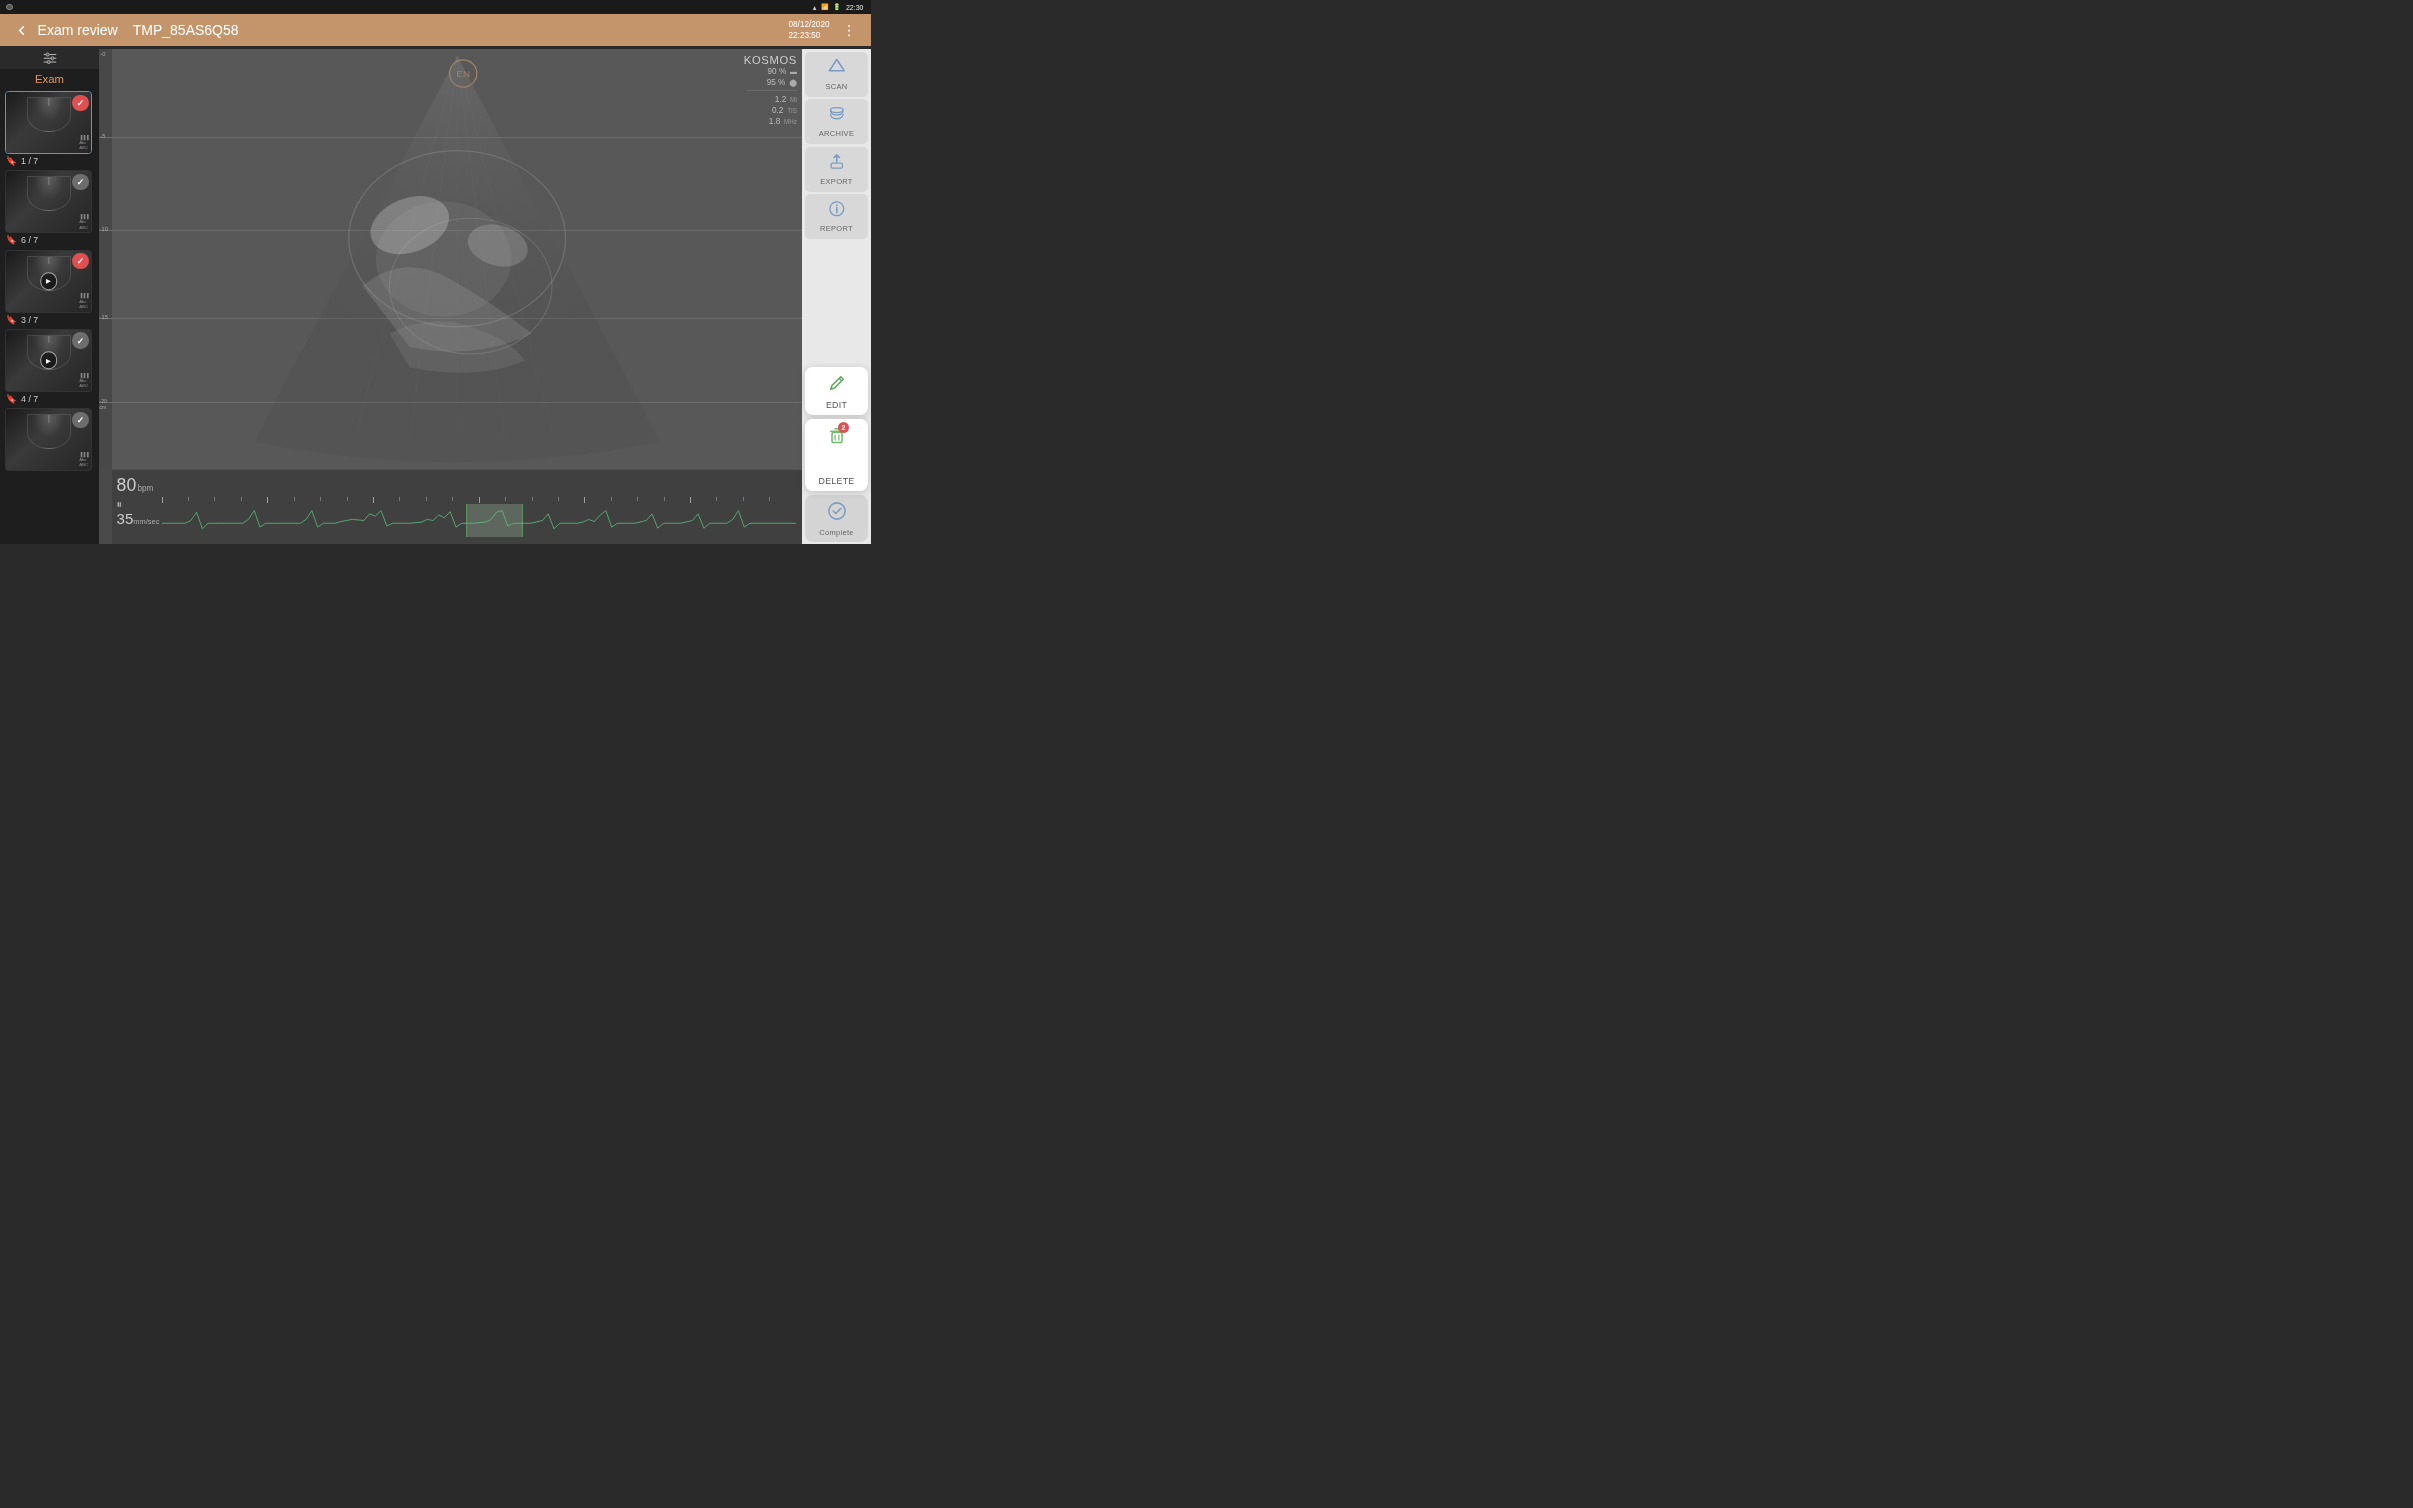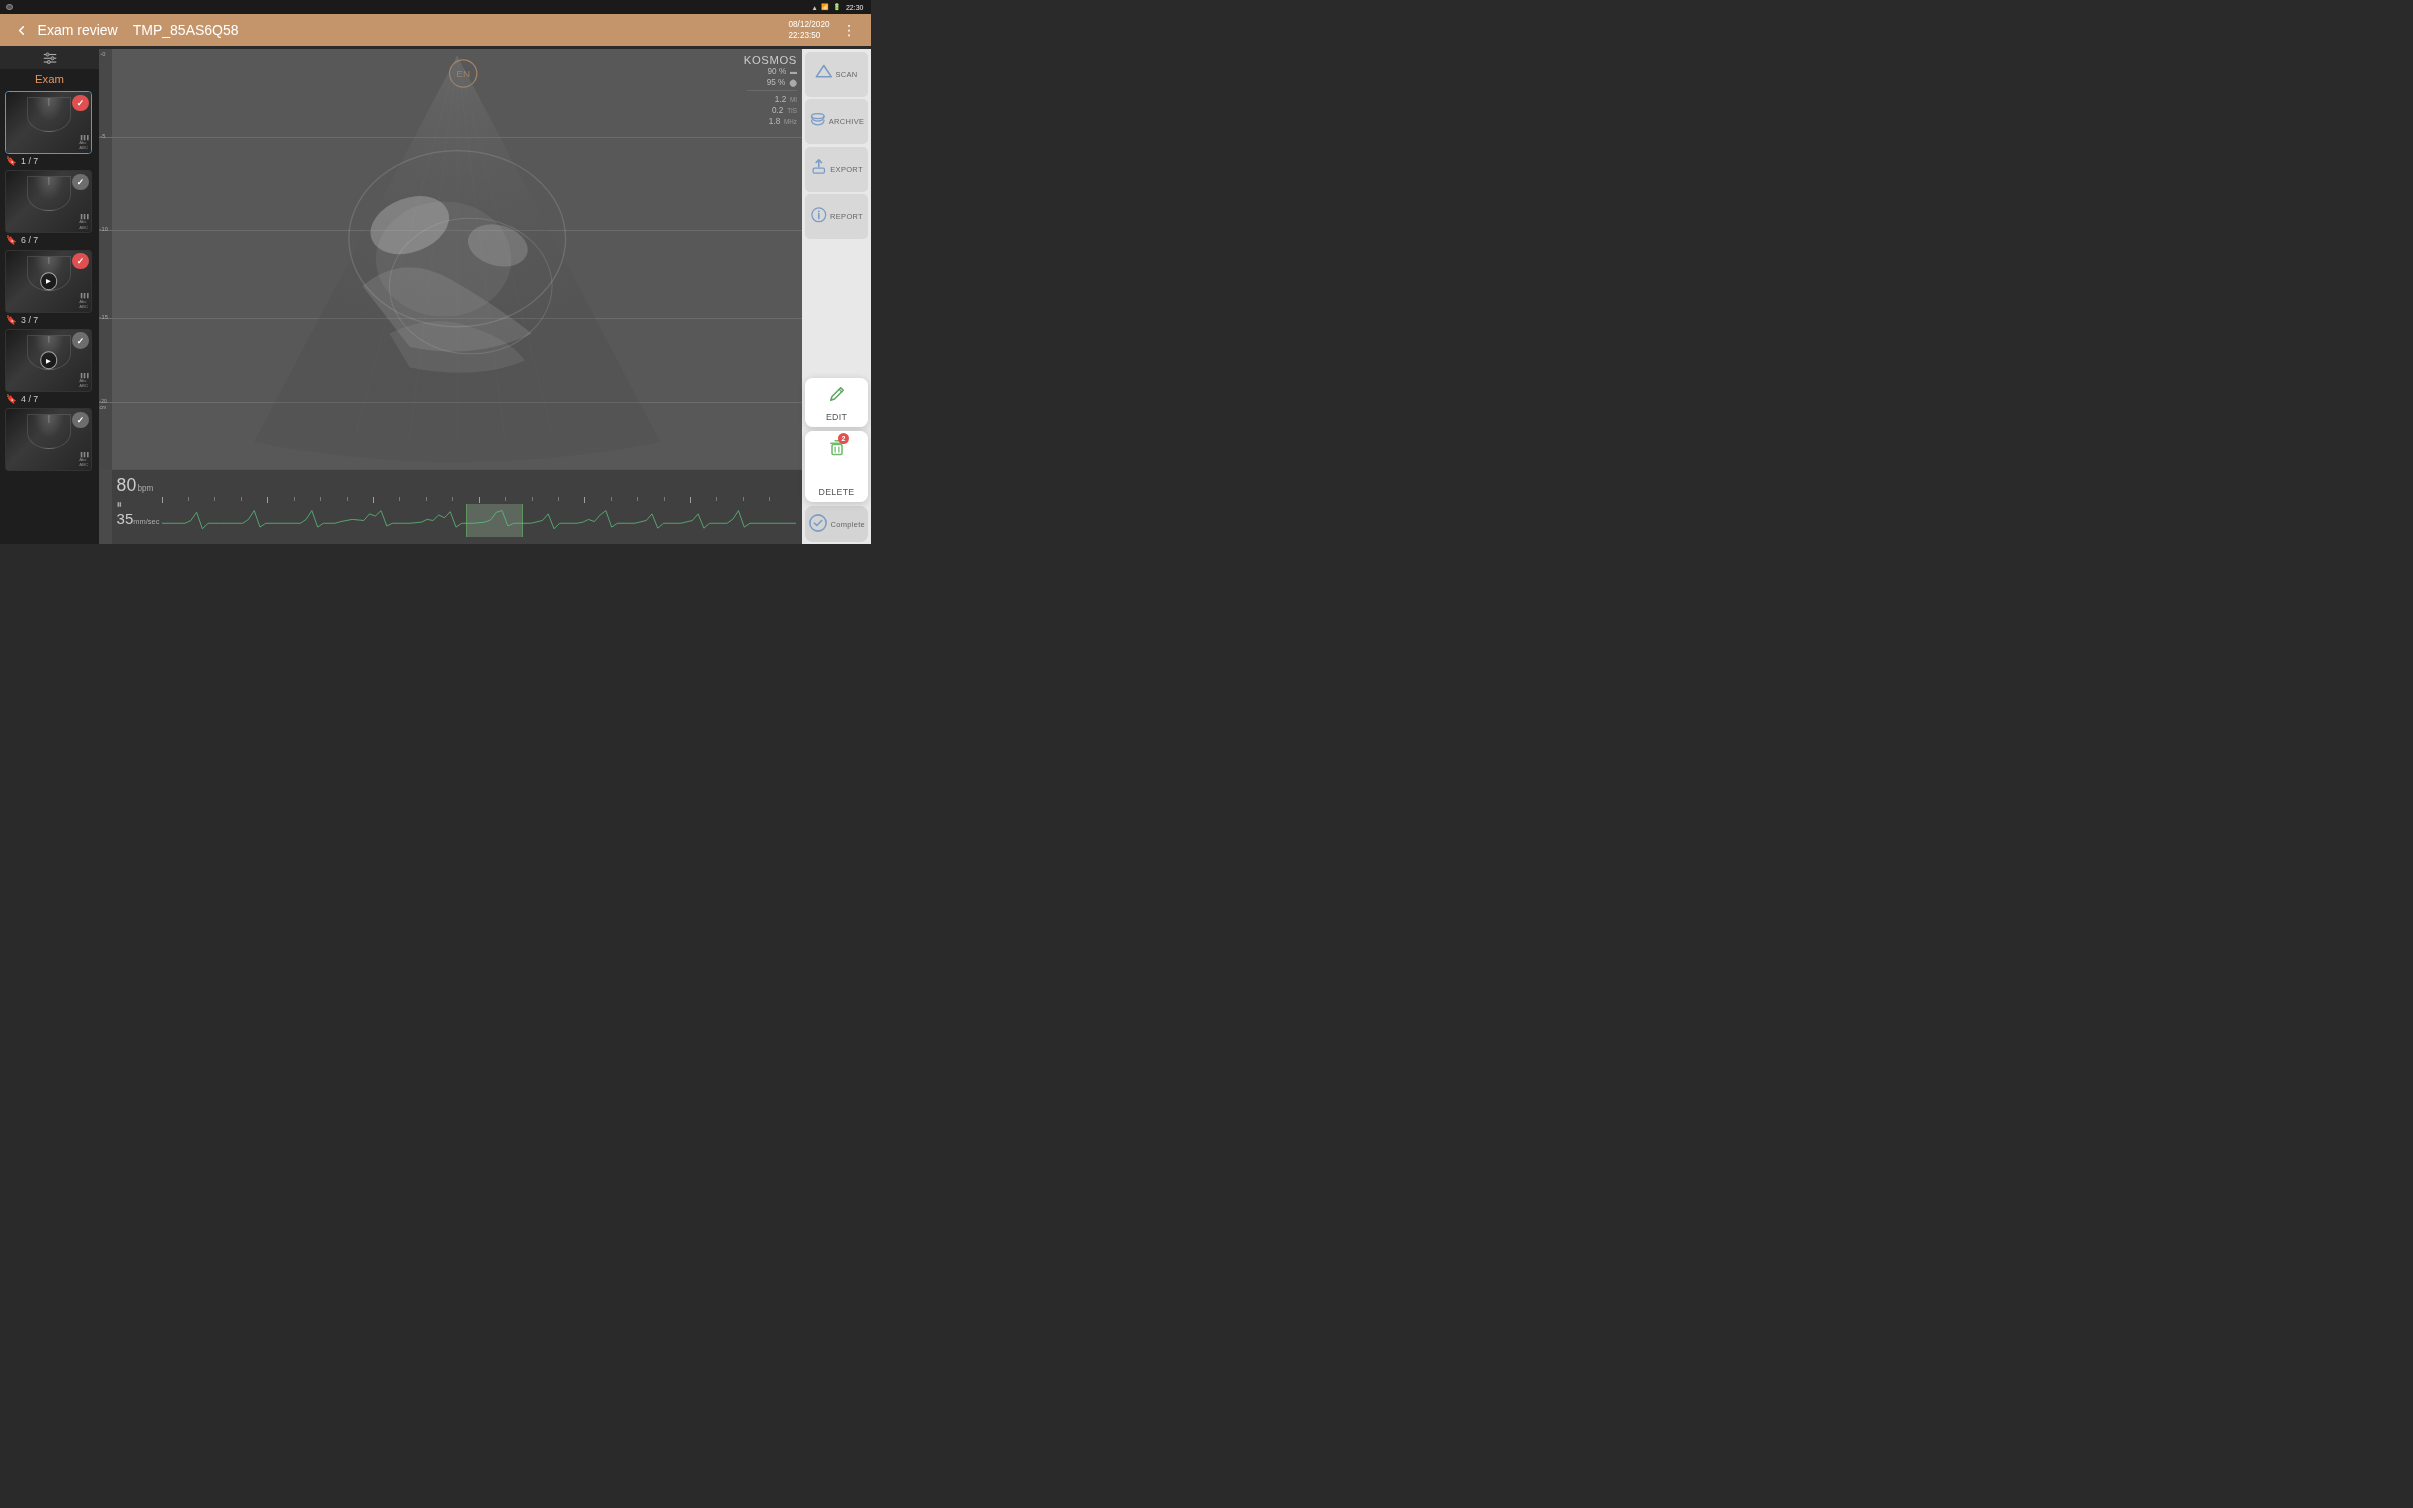--- a/index.html
+++ b/index.html
@@ -377,20 +377,21 @@
       align-items: center;
       padding-top: 2.5px;
       gap: 1.3px;
     }
     .sidebar-btn {
       width: 63px;
       height: 45px;
       background: #d8d8d8;
       border-radius: 5px;
       display: flex;
+      flex-direction: column;
       align-items: center;
       justify-content: center;
       cursor: pointer;
       gap: 2.5px;
       margin-bottom: 1.3px;
     }
     .sidebar-btn-icon {
       font-size: 16.3px;
       color: #7a9cc4;
     }
@@ -471,20 +472,21 @@
       letter-spacing: 0.3px;
       margin-top: 24px;
     }
 
     
     .complete-card {
       width: 63px;
       background: #d4d4d4;
       border-radius: 7.5px;
       display: flex;
+      flex-direction: column;
       align-items: center;
       justify-content: center;
       padding: 6.3px 0 5px;
       cursor: pointer;
       gap: 2.5px;
       margin-bottom: 2.5px;
     }
     .complete-icon {
       font-size: 16.3px;
       color: #7a9cc4;

